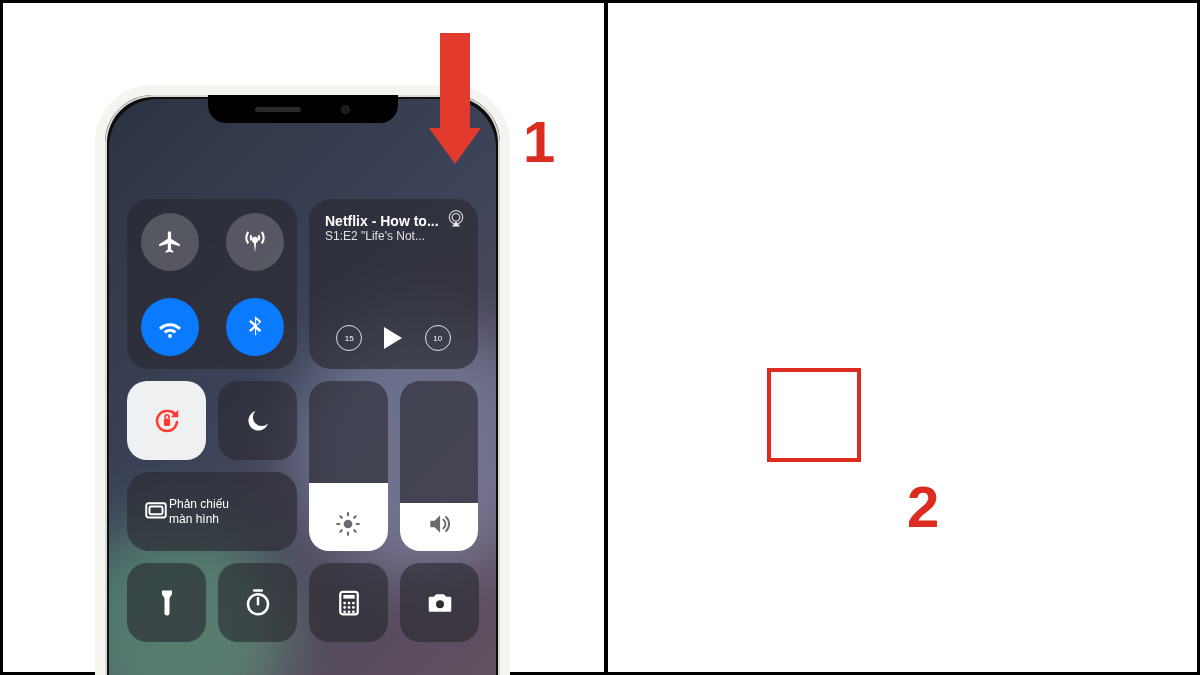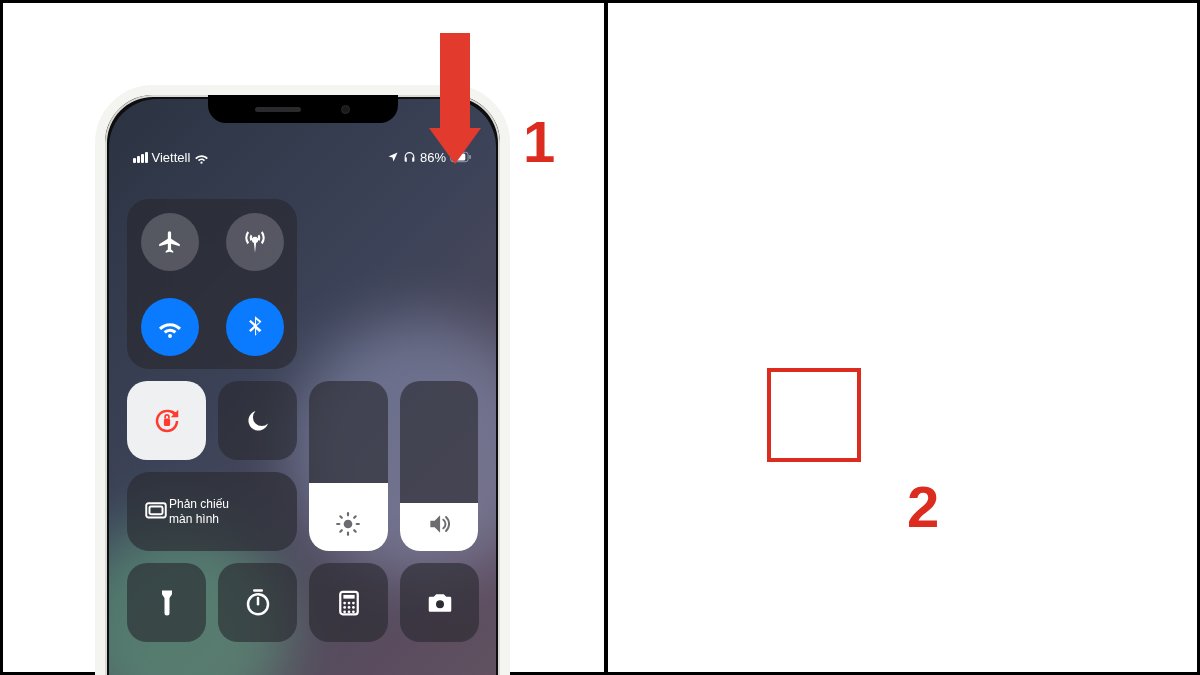--- a/index.html
+++ b/index.html
@@ -154,48 +154,20 @@
 </head>
 <body>
 
 <div class="frame frame-left">
 
   <div class="phone phone-left">
     <div class="screen">
       <div class="blur-blob" style="width:220px;height:220px;background:#6b8;left:-40px;top:420px"></div>
       <div class="blur-blob" style="width:260px;height:260px;background:#9aa3c9;left:180px;top:220px"></div>
 
-      <div class="status">
-        <div class="left">
-          <span class="bars">
-              <i></i>
-              <i></i>
-              <i></i>
-              <i></i>
-            </span>
-          <span>Viettell</span>
-          <svg viewBox="0 0 24 24" width="15" height="15" fill="#fff">
-              <path d="M12 18.5a1.8 1.8 0 110 3.6 1.8 1.8 0 010-3.6zm0-5c2.3 0 4.4 1 5.9 2.5l-2 2a5.4 5.4 0 00-7.8 0l-2-2A8.3 8.3 0 0112 13.5zm0-5c4 0 7.6 1.6 10.2 4.3l-2 2A11.4 11.4 0 0012 11.3a11.4 11.4 0 00-8.2 3.5l-2-2A14.3 14.3 0 0112 8.5z"></path>
-            </svg>
-        </div>
-        <div class="right">
-          <svg viewBox="0 0 24 24" width="12" height="12" fill="#fff">
-              <path d="M3 11l18-8-8 18-2-8z"></path>
-            </svg>
-          <svg viewBox="0 0 24 24" width="13" height="13" fill="#fff">
-              <path d="M12 2a9 9 0 00-9 9v7a2 2 0 002 2h2v-8H5v-1a7 7 0 1114 0v1h-2v8h2a2 2 0 002-2v-7a9 9 0 00-9-9z"></path>
-            </svg>
-          <span>86%</span>
-          <svg viewBox="0 0 28 14" width="22" height="12">
-              <rect x="1" y="1" width="22" height="12" rx="3" fill="none" stroke="#fff" stroke-width="1.2" opacity=".5"></rect>
-              <rect x="24.5" y="4.5" width="2" height="5" rx="1" fill="#fff" opacity=".5"></rect>
-              <rect x="2.5" y="2.5" width="17" height="9" rx="2" fill="#fff"></rect>
-            </svg>
-        </div>
-      </div>
 
       <div class="cc">
         <div class="row">
           <div class="panel quad">
             <div class="circ dim">
               <svg viewBox="0 0 24 24">
                   <path d="M21 16v-2l-8-5V3.5a1.5 1.5 0 00-3 0V9l-8 5v2l8-2.5V19l-2 1.5V22l3.5-1 3.5 1v-1.5L13 19v-5.5z"></path>
                 </svg>
             </div>
             <div class="circ dim">
@@ -208,20 +180,38 @@
                   <path d="M12 18.5a1.8 1.8 0 110 3.6 1.8 1.8 0 010-3.6zm0-5c2.3 0 4.4 1 5.9 2.5l-2 2a5.4 5.4 0 00-7.8 0l-2-2A8.3 8.3 0 0112 13.5zm0-5c4 0 7.6 1.6 10.2 4.3l-2 2A11.4 11.4 0 0012 11.3a11.4 11.4 0 00-8.2 3.5l-2-2A14.3 14.3 0 0112 8.5z"></path>
                 </svg>
             </div>
             <div class="circ blue">
               <svg viewBox="0 0 24 24">
                   <path d="M12 2l6 5-4.5 4 4.5 4-6 5V13l-4 3.5L6.5 15l4.5-4-4.5-4L8 5.5l4 3.5zM13 5v5l3-2.5zM13 14v5l3-2.5z"></path>
                 </svg>
             </div>
           </div>
 
+          <div class="panel media">
+            <svg class="airplay-corner" width="20" height="20" viewBox="0 0 24 24" fill="#fff">
+                <circle cx="12" cy="10" r="8" fill="none" stroke="#fff" stroke-width="1.6" opacity=".8"></circle>
+                <circle cx="12" cy="10" r="4.5" fill="none" stroke="#fff" stroke-width="1.6" opacity=".8"></circle>
+                <path d="M12 15l5 6H7z"></path>
+              </svg>
+            <div class="media-title">Netflix - How to...</div>
+            <div class="media-sub">S1:E2 "Life's Not...</div>
+            <div class="media-controls">
+              <div class="skip-badge">
+                  <span>15</span>
+                </div>
+              <div class="play-tri"></div>
+              <div class="skip-badge">
+                  <span>10</span>
+                </div>
+            </div>
+          </div>
         </div>
 
         <div class="row">
           <div style="display:flex;flex-direction:column;gap:12px">
             <div class="row" style="margin:0">
               <div class="tile white">
                 <svg viewBox="0 0 24 24">
                     <path d="M12 3a9 9 0 109 9h-2a7 7 0 11-2-5l-2 2h6V3l-2 2a9 9 0 00-7-2z"></path>
                     <rect x="9.5" y="10" width="5" height="6" rx="1.2"></rect>
                     <path d="M10.5 10V8.5a1.5 1.5 0 013 0V10" fill="none" stroke="#ff3b30" stroke-width="1.4"></path>

